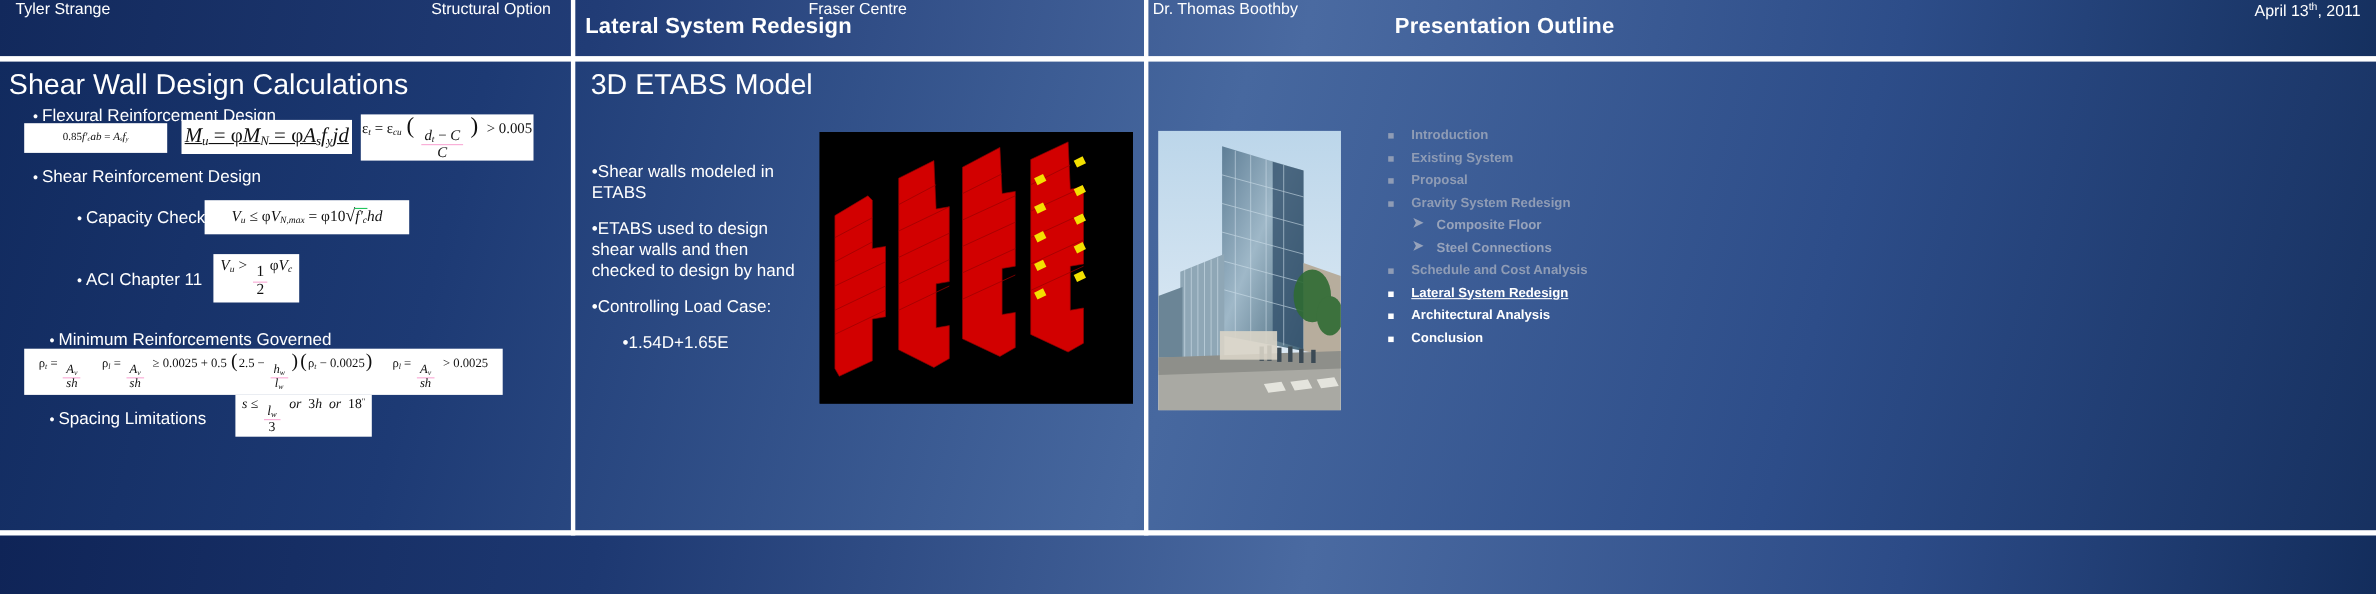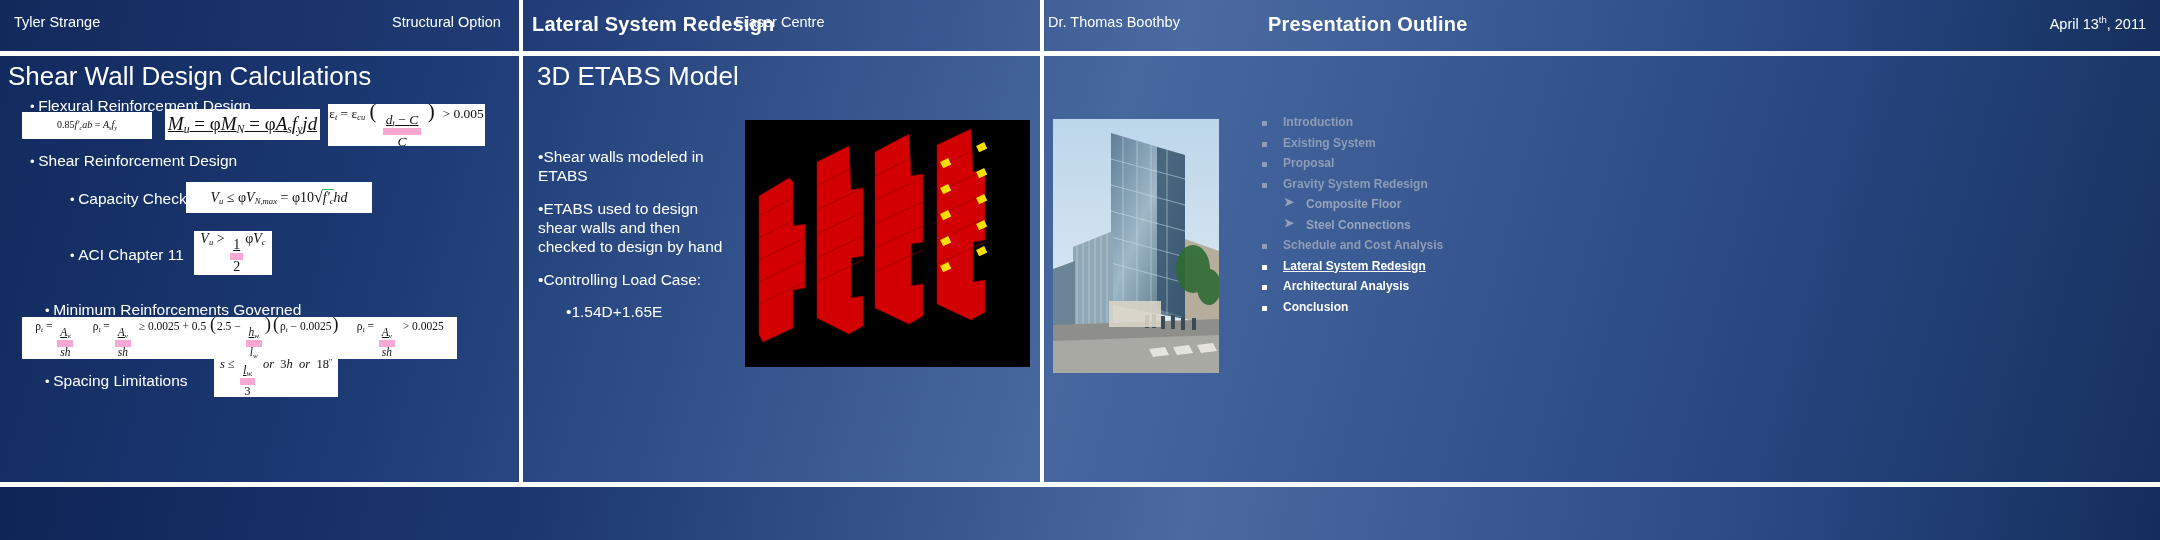--- a/index.html
+++ b/index.html
@@ -50,21 +50,21 @@
   }
   .footer-band {
     position: absolute; left: 0; right: 0; bottom: 0; height: 53px;
     background: linear-gradient(100deg,#0f2457 0%,#1d3871 25%,#4a6aa1 55%,#2c4b87 80%,#132d5c 100%);
   }
   .footer-text {
     position: absolute;
     color: #ffffff;
     font-size: 14.5px;
     white-space: nowrap;
-    top: 14px;
+    top: 1px;
   }
   .f-name     { left: 14px; }
   .f-option   { left: 392px; }
   .f-project  { left: 735px; }
   .f-advisor  { left: 1048px; }
   .f-date     { right: 14px; text-align: center; }
   .f-date sup { font-size: 9.5px; vertical-align: super; }
 
   
   .body-area { position: absolute; top: 56px; bottom: 58px; left: 0; right: 0; }
@@ -104,21 +104,21 @@
   .sub  { font-size: .62em; vertical-align: -0.25em; }
   .sup2 { font-size: .62em; vertical-align: 0.45em; }
   .frac {
     display: inline-flex;
     flex-direction: column;
     align-items: center;
     vertical-align: -0.45em;
     margin: 0 2px;
     line-height: 1.02;
   }
-  .frac .num { border-bottom: 7px solid #f9a8d4; padding: 0 3px; text-decoration: underline; }
+  .frac .num { border-bottom: 1px solid #f9a8d4; padding: 0 3px; }
   .frac .den { padding: 0 3px; }
   .paren {
     display: inline-flex; align-items: center;
     font-size: 1.55em; font-weight: 300; margin: 0 1px;
   }
   .rad { border-top: 1px solid #22c55e; padding-left: 1px; margin-left: -1px; }
 
   
   .mid-bullets { position: absolute; left: 538px; top: 44px; width: 188px; margin-top: 48px; }
   .mid-bullets p {

